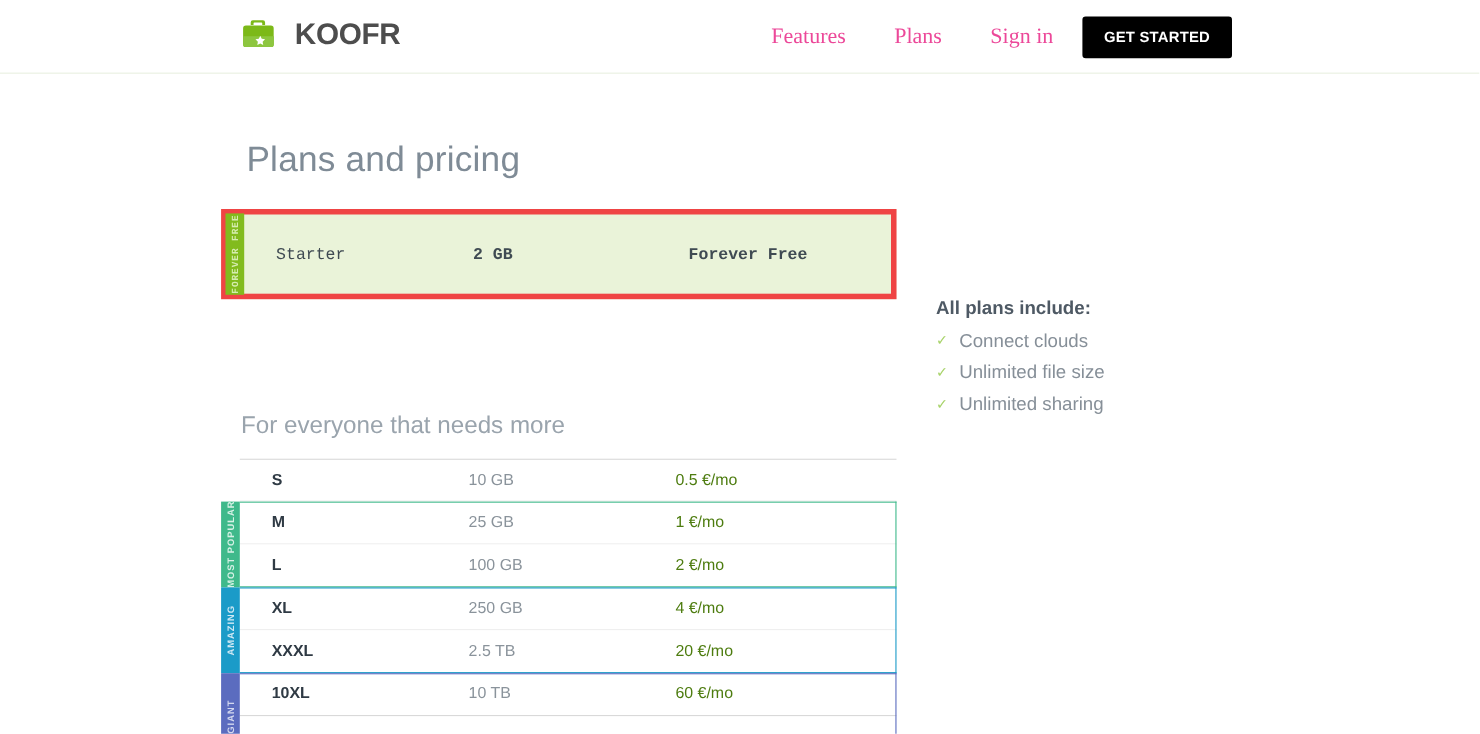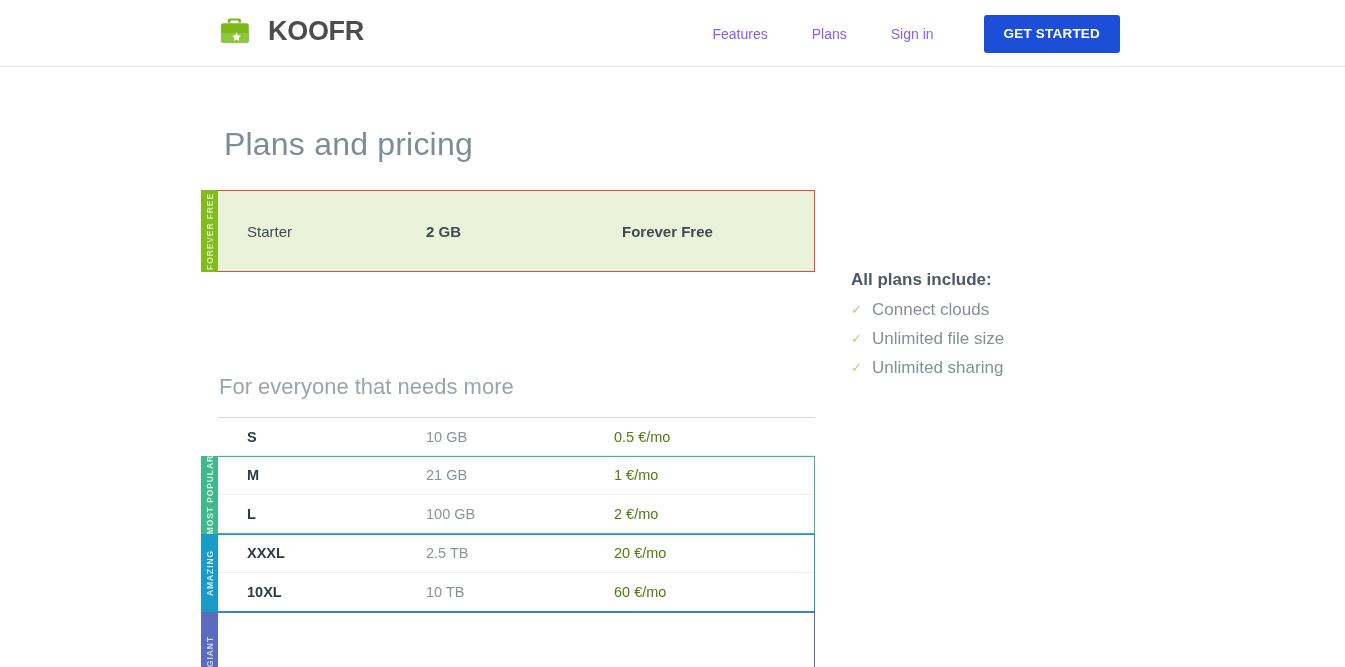--- a/index.html
+++ b/index.html
@@ -43,29 +43,30 @@
   }
   .nav {
     position: absolute;
     right: 225px; top: 0;
     height: 67px;
     display: flex;
     align-items: center;
     gap: 0px;
   }
   .nav a.navlink {
-    color: #8b5cf6;
-    font-size: 14px;
+    color: #ec4899;
+    font-size: 20px;
     text-decoration: none;
     padding: 6px 22px;
     white-space: nowrap;
+    font-family: Liberation Serif, serif;
   }
   .cta {
-    margin-left: 28px;
-    background: #1d4ed8;
+    margin-left: 4px;
+    background: #000000;
     color: #ffffff;
     font-size: 13.5px;
     font-weight: bold;
     letter-spacing: 0.2px;
     border: none;
     border-radius: 3px;
     padding: 0 20px;
     height: 38px;
     line-height: 38px;
     cursor: pointer;
@@ -87,22 +88,23 @@
     letter-spacing: 0.2px;
     margin: 0;
   }
 
   
   .freebox {
     position: absolute;
     left: 201px; top: 123px;
     width: 614px; height: 82px;
     background: #eaf3d9;
-    border: 1px solid #ef4444;
-    display: flex;
+    border: 5px solid #ef4444;
+    display: flex;
+    font-family: Liberation Mono, monospace;
   }
   .side-badge {
     width: 17px;
     flex: 0 0 17px;
     display: flex;
     align-items: center;
     justify-content: center;
     overflow: hidden;
   }
   .side-badge span {
@@ -290,34 +292,42 @@
         <span class="c-name">S</span>
         <span class="c-size">10 GB</span>
         <span class="c-price">0.5 €/mo</span>
       </div>
     </div>
 
     <div class="plan-row">
       <div class="plan-gutter"></div>
       <div class="plan-cells">
         <span class="c-name">M</span>
-        <span class="c-size">21 GB</span>
+        <span class="c-size">25 GB</span>
         <span class="c-price">1 €/mo</span>
       </div>
     </div>
 
     <div class="plan-row">
       <div class="plan-gutter"></div>
       <div class="plan-cells">
         <span class="c-name">L</span>
         <span class="c-size">100 GB</span>
         <span class="c-price">2 €/mo</span>
       </div>
     </div>
 
+    <div class="plan-row">
+      <div class="plan-gutter"></div>
+      <div class="plan-cells">
+        <span class="c-name">XL</span>
+        <span class="c-size">250 GB</span>
+        <span class="c-price">4 €/mo</span>
+      </div>
+    </div>
 
 
     <div class="plan-row">
       <div class="plan-gutter"></div>
       <div class="plan-cells">
         <span class="c-name">XXXL</span>
         <span class="c-size">2.5 TB</span>
         <span class="c-price">20 €/mo</span>
       </div>
     </div>

